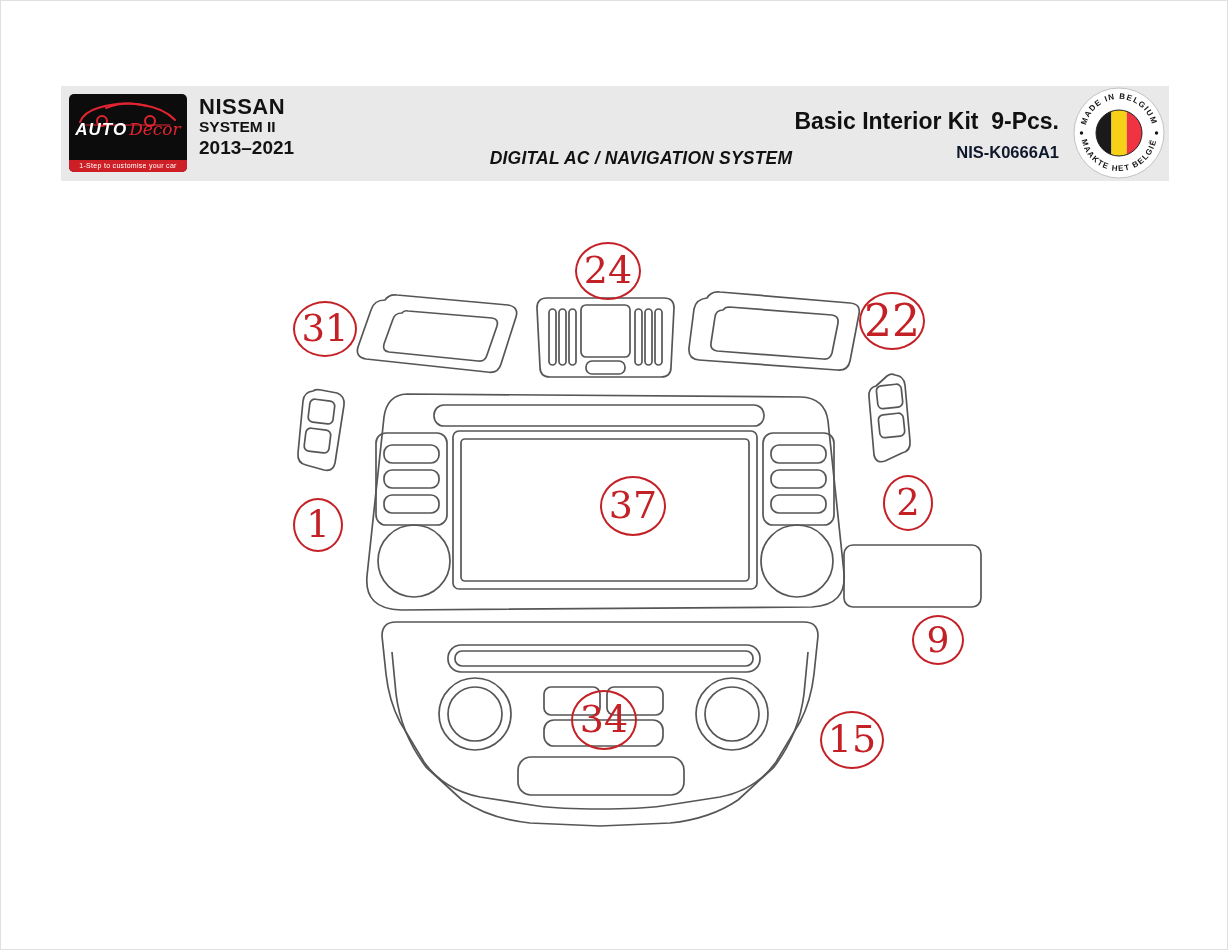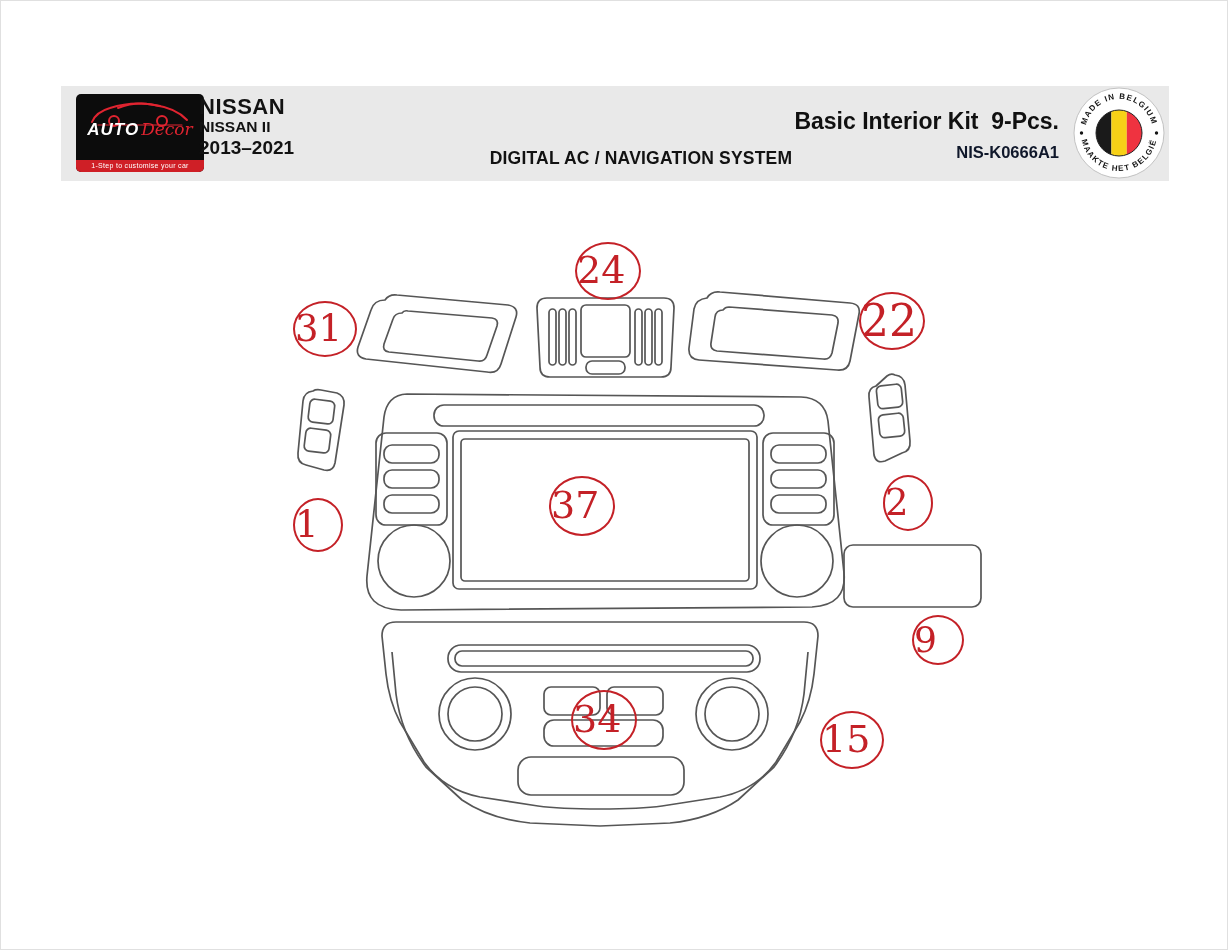--- a/index.html
+++ b/index.html
@@ -6,57 +6,57 @@
   .page {
     position:relative; width:1228px; height:950px; background:#ffffff;
     font-family:"Liberation Sans", sans-serif; overflow:hidden;
     border:1px solid #e0e0e0; box-sizing:border-box;
   }
 
   
   .header { position:absolute; left:60px; top:85px; width:1108px; height:95px; background:#e9e9e9; }
 
   .logo {
-    position:absolute; left:8px; top:8px; width:128px; height:78px;
+    position:absolute; left:8px; top:8px; width:118px; height:78px;
     background:#0c0c0c; border-radius:5px; overflow:hidden;
-    display:flex; flex-direction:column; align-items:center;margin-left:7px;
+    display:flex; flex-direction:column; align-items:center;
   }
   .logo-car { margin-top:4px; }
   .logo-wordmark { line-height:1; text-align:center; margin-top:-7px; white-space:nowrap; }
   .logo-auto { color:#ffffff; font-style:italic; font-weight:bold; font-size:17px; letter-spacing:1px; }
   .logo-decor { color:#e02430; font-style:italic; font-size:17px; font-family:"DejaVu Serif", serif; margin-left:2px; }
   .logo-tagline {
     position:absolute; bottom:0; left:0; width:100%; background:#cf1f26; color:#ffffff;
     font-size:7px; line-height:12px; text-align:center; letter-spacing:0.3px; white-space:nowrap;
   }
 
   .vehicle { position:absolute; left:138px; top:9px; color:#121212; }
   .vehicle .make  { font-size:22px; font-weight:bold; letter-spacing:0.5px; line-height:1.05; }
   .vehicle .model { font-size:15.5px; font-weight:bold; line-height:1.2; }
   .vehicle .years { font-size:19px; font-weight:bold; line-height:1.2; }
 
   .subtitle {
     position:absolute; left:280px; top:62px; width:600px; text-align:center;
-    font-size:17.5px; font-weight:bold; color:#121212; letter-spacing:0.2px;
+    font-size:17.5px; font-weight:bold; color:#121212; letter-spacing:0.2px;font-style:italic;
   }
   .kit-title {
     position:absolute; right:110px; top:22px; font-size:23px; font-weight:bold;
     color:#101010; white-space:pre;margin-left:35px;
   }
   .part-number { position:absolute; right:110px; top:57px; font-size:16.5px; font-weight:bold; color:#0f172a; }
 
   .badge { position:absolute; left:1012px; top:1px; width:92px; height:92px; }
   .badge text { font-family:"Liberation Sans", sans-serif; font-weight:bold; font-size:8px; letter-spacing:1.2px; fill:#141414; }
 
   
   .diagram-svg { position:absolute; left:0; top:0; }
 
   .callout {
     position:absolute; border:2px solid #c42127; border-radius:50%;
-    display:flex; align-items:center; justify-content:flex-start;
+    display:flex; align-items:center; justify-content:center;
     color:#c42127; font-family:"DejaVu Serif", serif; background:transparent;
   }
   .callout span { transform:translateY(-1px); }
 </style>
 </head>
 <body>
 
 <div class="page">
 
   <div class="header">
@@ -70,21 +70,21 @@
         <path d="M 10 27 L 94 27" stroke-width="1.2"></path>
       </svg>
       <div class="logo-wordmark">
         <span class="logo-auto">AUTO</span><span class="logo-decor">Decor</span>
       </div>
       <div class="logo-tagline">1-Step to customise your car</div>
     </div>
 
     <div class="vehicle">
       <div class="make">NISSAN</div>
-      <div class="model">NISSAN II</div>
+      <div class="model">SYSTEM II</div>
       <div class="years">2013–2021</div>
     </div>
 
     <div class="subtitle">DIGITAL AC / NAVIGATION SYSTEM</div>
 
     <div class="kit-title">Basic Interior Kit  9-Pcs.</div>
     <div class="part-number">NIS-K0666A1</div>
 
     <svg class="badge" viewBox="0 0 92 92">
       <defs>
@@ -197,21 +197,21 @@
     </div>
 
   <div class="callout" style="left:858px;top:291px;width:62px;height:54px;font-size:44px">
       <span>22</span>
     </div>
 
   <div class="callout" style="left:292px;top:497px;width:46px;height:50px;font-size:37px">
       <span>1</span>
     </div>
 
-  <div class="callout" style="left:548px;top:475px;width:62px;height:56px;font-size:38px">
+  <div class="callout" style="left:599px;top:475px;width:62px;height:56px;font-size:38px">
       <span>37</span>
     </div>
 
   <div class="callout" style="left:882px;top:474px;width:46px;height:52px;font-size:37px">
       <span>2</span>
     </div>
 
   <div class="callout" style="left:911px;top:614px;width:48px;height:46px;font-size:36px">
       <span>9</span>
     </div>

